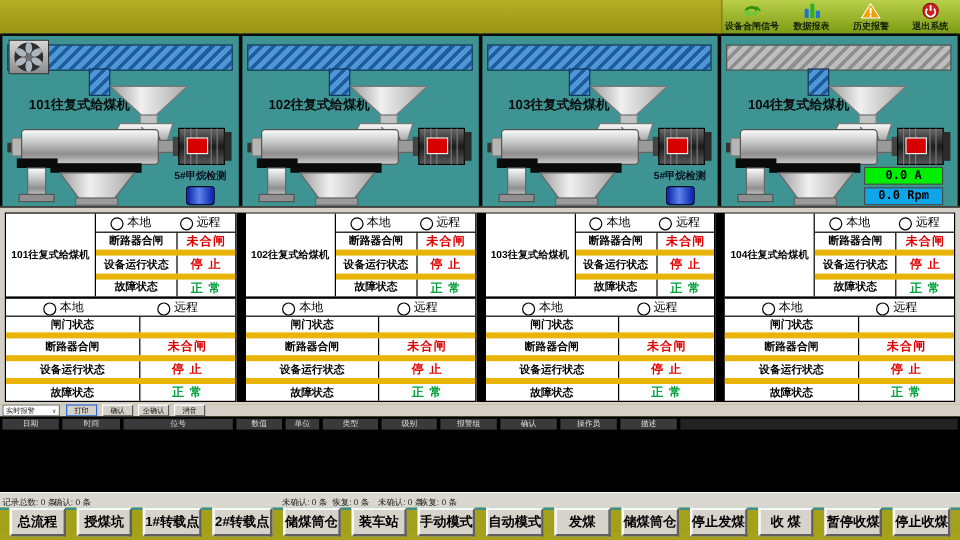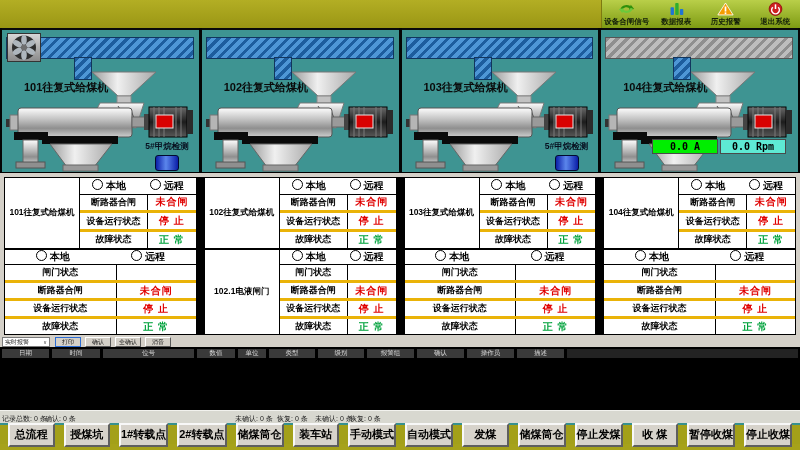--- a/index.html
+++ b/index.html
@@ -21,43 +21,43 @@
   .beam{position:absolute;left:4px;right:5px;top:7px;height:20px;}
   .beam-blue{background:repeating-linear-gradient(135deg,#1d5d9e 0 3px,#4e96d6 3px 7px);border:1px solid #12365e;}
   .beam-steel{background:repeating-linear-gradient(135deg,#8f8f8f 0 3px,#bdbdbd 3px 7px);border:1px solid #555;}
   .pillar{position:absolute;left:72px;top:27px;width:16px;height:21px;background:repeating-linear-gradient(135deg,#1d5d9e 0 3px,#4e96d6 3px 7px);border:1px solid #12365e;}
   .fan{position:absolute;left:5px;top:3px;width:34px;height:29px;}
   .mimic-label{position:absolute;left:22px;top:50px;font-weight:bold;font-size:11px;color:#0a0a0a;white-space:nowrap;}
   .machine{position:absolute;left:4px;top:40px;width:190px;height:104px;}
   .methane{position:absolute;right:10px;top:111px;text-align:right;}
   .methane-label{font-size:8.5px;font-weight:bold;color:#081020;white-space:nowrap;}
   .sensor{width:22px;height:14px;margin:2px auto 0 auto;border-radius:3px;background:linear-gradient(90deg,#0b1fa8,#5b86ec 45%,#0b1fa8);border:1px solid #010a30;}
-  .meters{position:absolute;right:12px;top:109px;display:flex;flex-direction:row;gap:2px;}
+  .meters{position:absolute;right:12px;top:109px;display:flex;flex-direction:column;gap:2px;}
   .meter{width:64px;height:13px;display:flex;align-items:center;justify-content:center;font:bold 10px "DejaVu Sans Mono",monospace;color:#000;border:1px solid #4a4a4a;}
   .meter-amp{background:#00ee00;}
-  .meter-rpm{background:#5eead4;}
+  .meter-rpm{background:#0ea5e9;}
 
   
   #tables-row{position:absolute;top:172px;left:0;right:0;height:165px;background:#d4d0c8;display:flex;padding:4px 4px 2px 4px;box-sizing:border-box;border-top:1px solid #000;}
   .tgroup{flex:1;background:#fff;border:1px solid #000;display:flex;flex-direction:column;}
   .tgroup:not(:first-child){border-left:8px solid #000;}
   .sub{display:flex;}
   .sub-upper{height:70px;}
   .sub-lower{height:85px;}
   .subdiv{height:2px;background:#000;}
   .namecell{width:74px;border-right:1px solid #000;display:flex;align-items:center;justify-content:center;font-weight:bold;font-size:8.5px;text-align:center;color:#000;}
   .rows{flex:1;display:flex;flex-direction:column;}
-  .row{flex:1;display:flex;border-bottom:3px solid #eab308;}
+  .row{flex:1;display:flex;border-bottom:5px solid #eab308;}
   .row:last-child{border-bottom:none;}
   .lab{width:58%;border-right:1px solid #000;display:flex;align-items:center;justify-content:center;font-weight:bold;font-size:9px;color:#000;}
   .val{flex:1;display:flex;align-items:center;justify-content:center;font-weight:bold;font-size:10px;letter-spacing:1px;}
   .red{color:#e00000;}
   .green{color:#00a23c;}
   .radiorow{justify-content:space-around;align-items:center;border-bottom:1px solid #000;}
-  .radio-group{display:flex;align-items:flex-start;font-weight:bold;font-size:10px;color:#000;cursor:pointer;}
+  .radio-group{display:flex;align-items:flex-end;font-weight:normal;font-size:10px;color:#000;cursor:pointer;}
   .radio{width:9px;height:9px;border:1.5px solid #000;border-radius:50%;background:#fff;display:inline-block;margin-right:3px;}
 
   
   #toolbar{position:absolute;top:337px;left:0;right:0;height:10px;background:#d4d0c8;display:flex;align-items:center;gap:5px;padding:0 2px;box-sizing:border-box;}
   #filter-dropdown{width:42px;height:8px;background:#fff;border:1px solid #7a7a7a;display:flex;align-items:center;justify-content:space-between;padding:0 2px;font-size:6px;color:#222;cursor:pointer;}
   .caret{font-size:5px;color:#444;}
   #toolbar-buttons{display:flex;gap:4px;}
   .tbtn{height:8px;min-width:18px;padding:0 3px;background:#d4d0c8;border:1px solid;border-color:#fff #5a5a5a #5a5a5a #fff;display:flex;align-items:center;justify-content:center;font-size:6px;color:#111;cursor:pointer;}
   .tbtn.focused{border:1px solid #2b6cd4;}
 
@@ -426,21 +426,20 @@
           <span class="val red">停 止</span>
         </div>
         <div class="row">
           <span class="lab">故障状态</span>
           <span class="val green">正 常</span>
         </div>
       </div>
     </div>
     <div class="subdiv"></div>
     <div class="sub sub-lower">
-      <div class="namecell">102.1电液闸门</div>
       <div class="rows">
         <div class="row radiorow">
           <span class="radio-group">
             <span class="radio"></span>
             <span>本地</span>
           </span>
           <span class="radio-group">
             <span class="radio"></span>
             <span>远程</span>
           </span>

